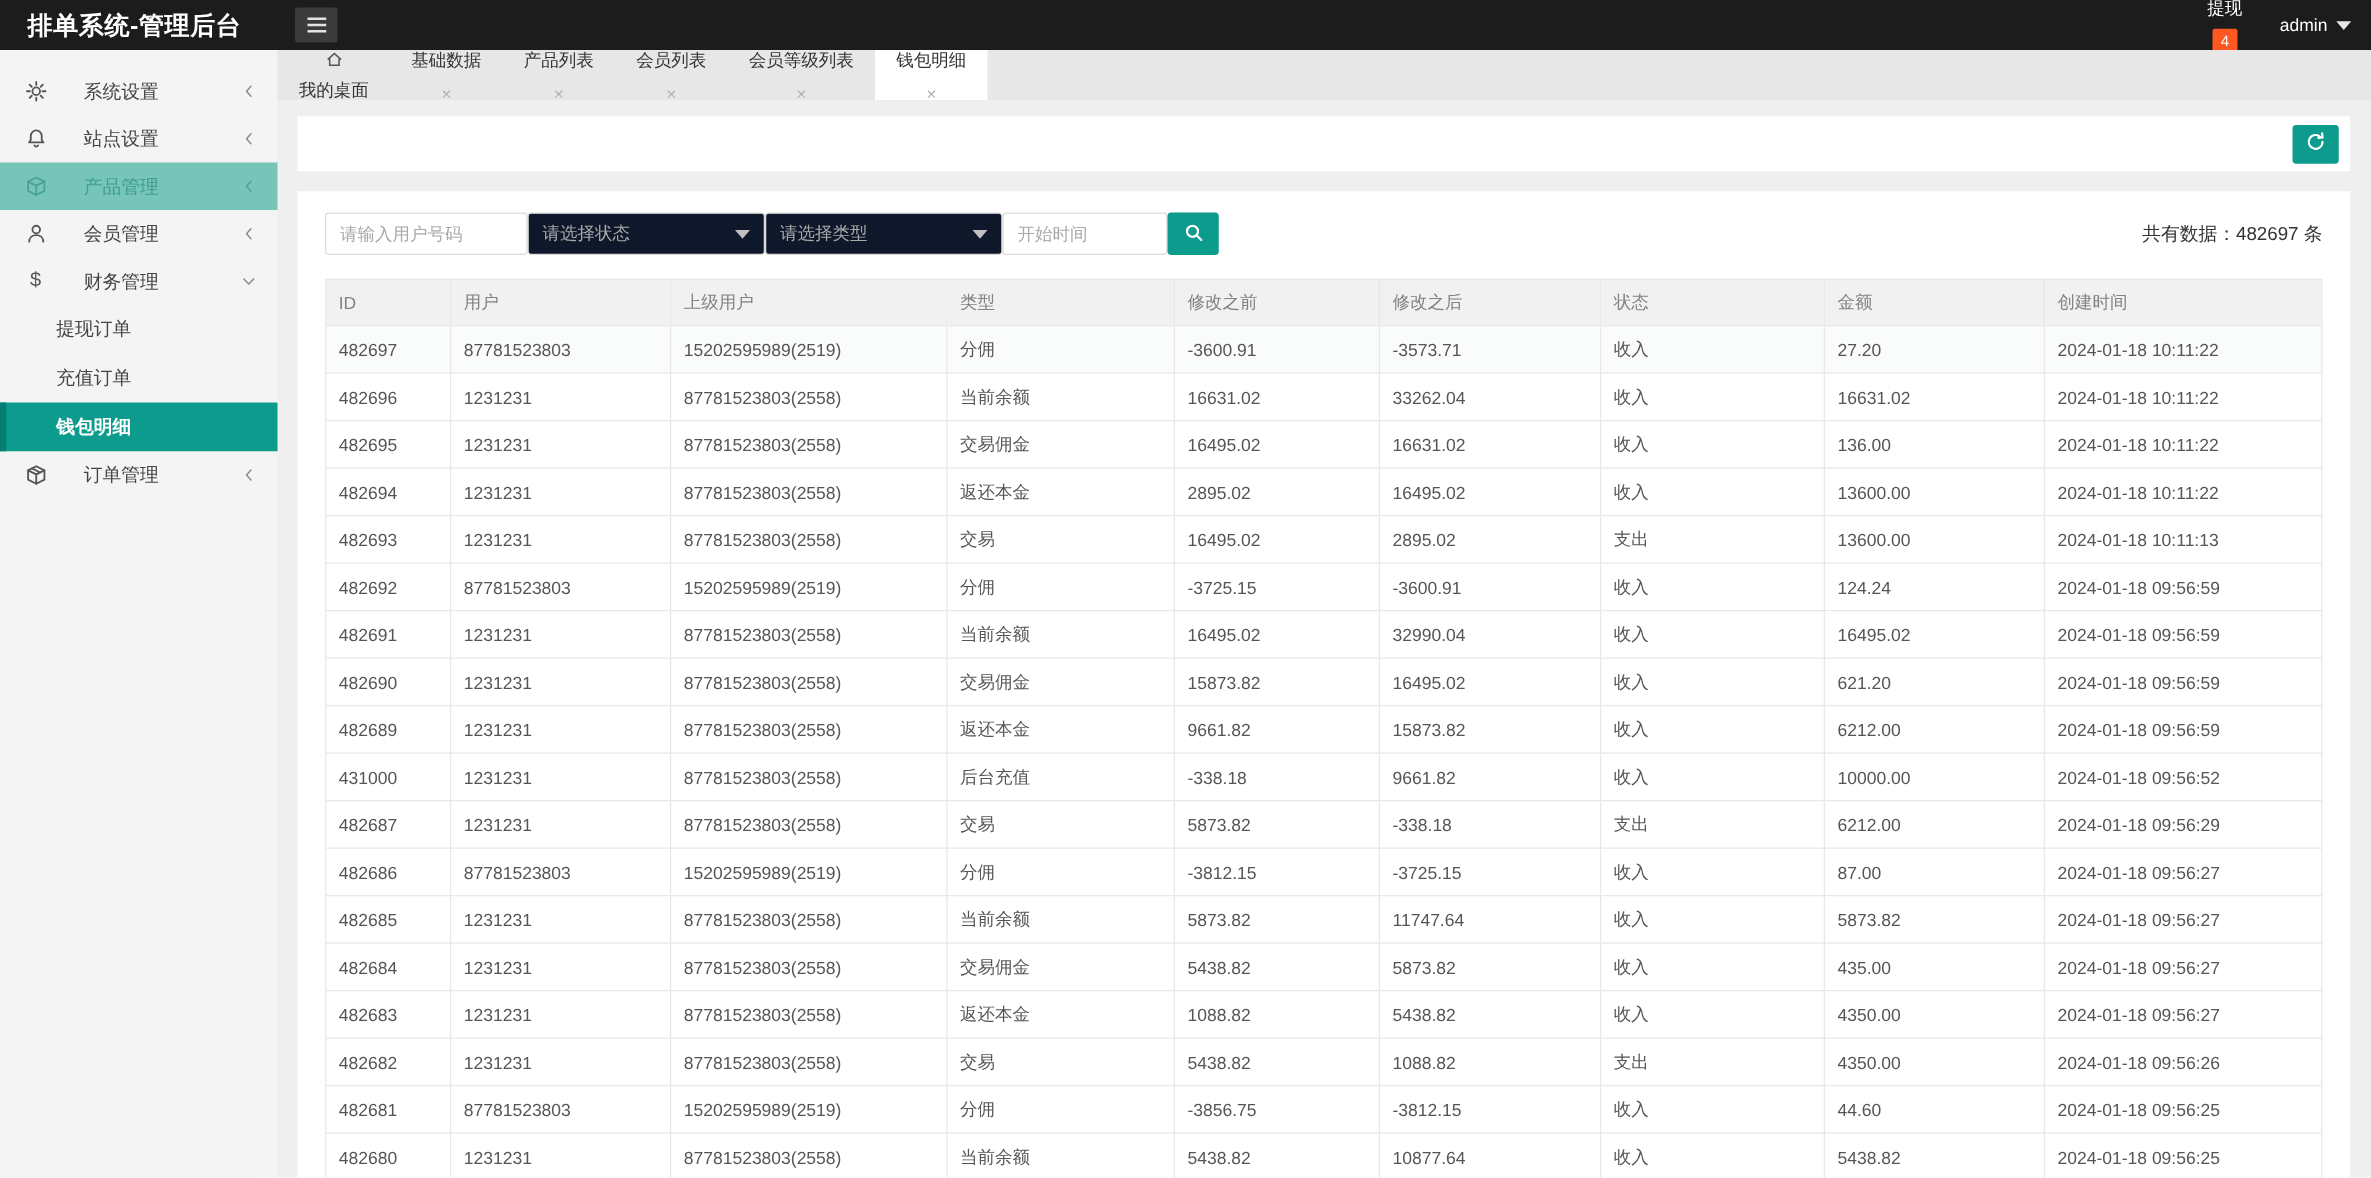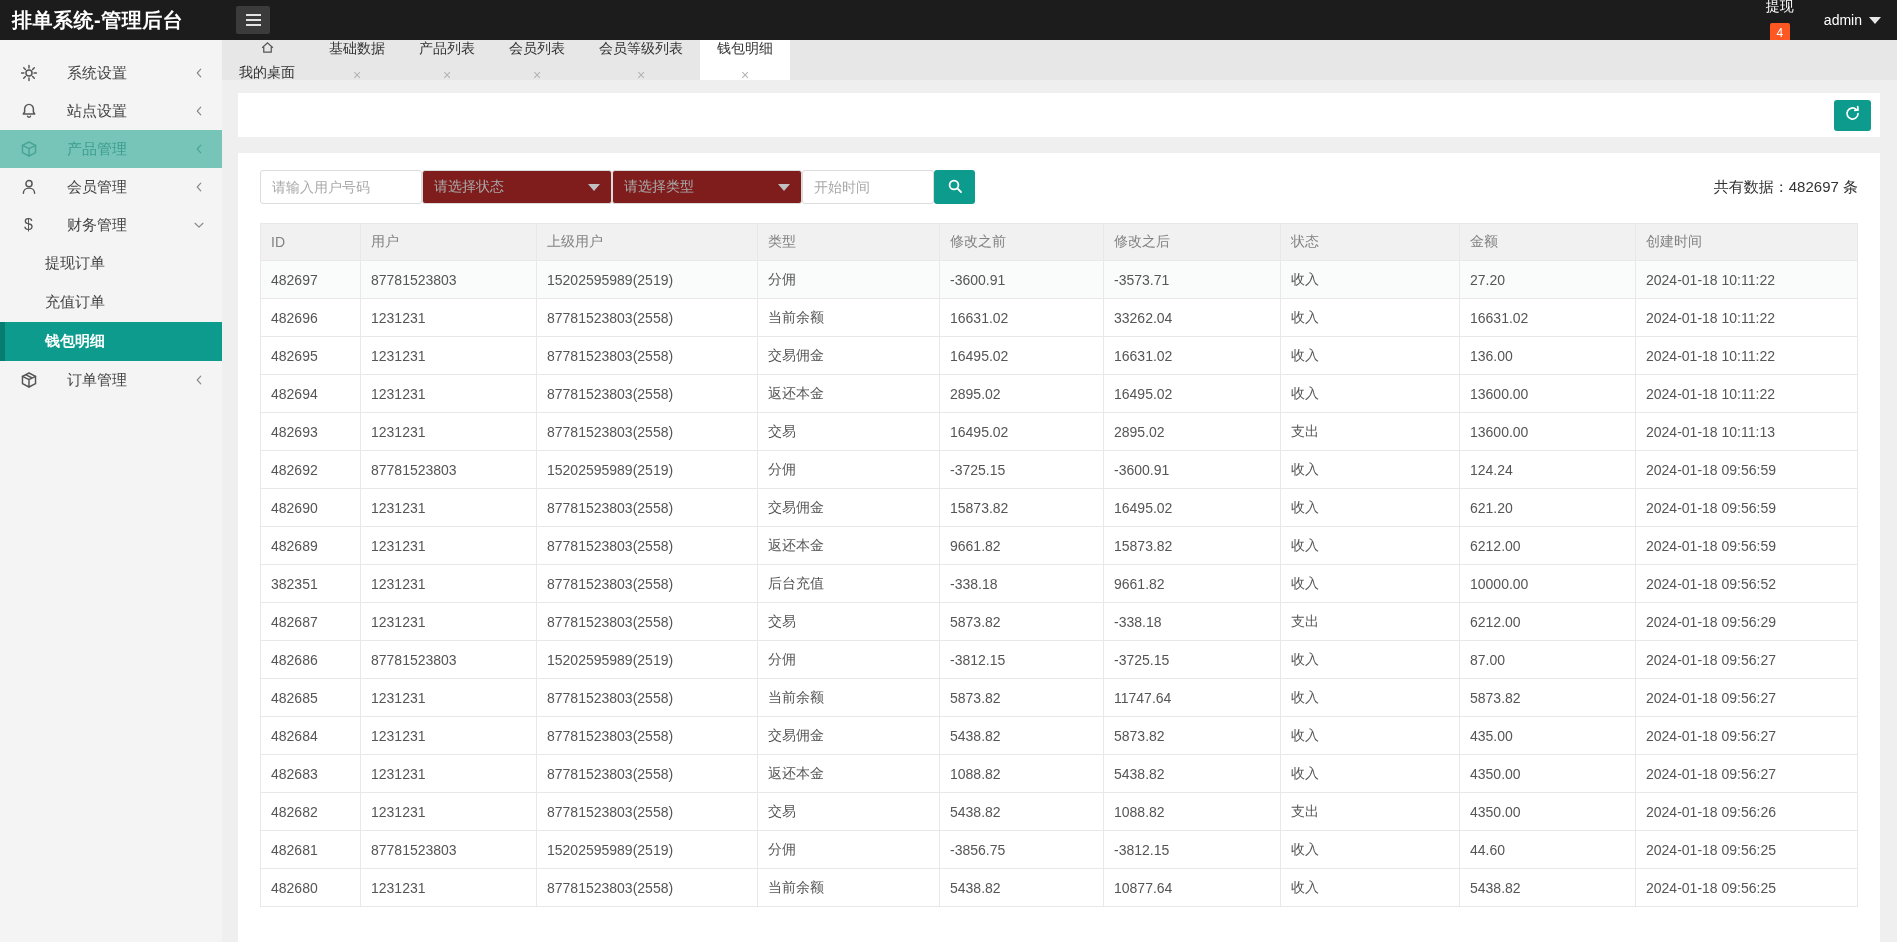--- a/index.html
+++ b/index.html
@@ -1,21 +1,21 @@
 <!DOCTYPE html>
 <html><head>
 <meta charset="utf-8">
 <style>
   * { margin:0; padding:0; box-sizing:border-box; }
   html,body { width:1897px; height:942px; overflow:hidden; }
   body { font-family:"Liberation Sans","DejaVu Sans",sans-serif; background:#efefef; }
 
   
   .navbar { height:40px; background:#1c1c1c; display:flex; align-items:center; color:#fff; }
-  .navbar-title { width:222px; padding-left:12px; font-size:20px; font-weight:bold; letter-spacing:.5px; flex-shrink:0; }
+  .navbar-title { width:222px; padding-left:22px; font-size:20px; font-weight:bold; letter-spacing:.5px; flex-shrink:0; }
   .hamburger { width:34px; height:28px; background:#3b3b3b; border-radius:2px; display:flex; flex-direction:column;
                justify-content:center; align-items:center; gap:3px; margin-left:14px; cursor:pointer; }
   .hamburger i { display:block; width:15px; height:2px; background:#e3e3e3; }
   .nav-right { margin-left:auto; display:flex; align-items:center; gap:30px; padding-right:16px; }
   .withdraw { display:flex; align-items:center; gap:7px; font-size:14px; cursor:pointer;flex-direction:column; }
   .badge { background:#ff5722; color:#fff; font-size:12px; line-height:1; padding:4px 7px; border-radius:2px; }
   .nav-user { display:flex; align-items:center; gap:7px; font-size:14px; cursor:pointer; }
   .caret-down { width:0; height:0; border-left:6px solid transparent; border-right:6px solid transparent; border-top:7px solid #e8e8e8; }
 
   
@@ -45,21 +45,21 @@
   .content { padding:13px 17px 0 16px; }
   .toolbar { background:#fff; height:44px; display:flex; align-items:center; justify-content:flex-end; padding-right:9px; margin-bottom:16px; }
   .btn-refresh { width:37px; height:31px; background:#0c9b8d; border:none; border-radius:3px; display:flex; align-items:center; justify-content:center; cursor:pointer; }
   .btn-refresh svg { stroke:#fff; fill:none; stroke-width:1.6; stroke-linecap:round; }
 
   .panel { background:#fff; padding:17px 22px 0 22px; height:789px; }
 
   .filters { display:flex; align-items:center; margin-bottom:19px; }
   .f-input { height:34px; border:1px solid #dcdcdc; border-radius:3px; padding:0 11px; font-size:14px; color:#333; width:162px; outline:none; }
   .f-input::placeholder { color:#a9a9a9; }
-  .f-select { height:34px; width:190px; border:1px solid #dcdcdc; border-radius:3px; background:#7f1d1d; display:flex; align-items:center;
+  .f-select { height:34px; width:190px; border:1px solid #dcdcdc; border-radius:3px; background:#0f172a; display:flex; align-items:center;
               justify-content:space-between; padding:4px 11px; font-size:14px; color:#a9a9a9; cursor:pointer; }
   .f-select .sel-caret { width:0; height:0; border-left:6px solid transparent; border-right:6px solid transparent; border-top:7px solid #c0c0c0; }
   .f-date { width:132px; }
   .btn-search { width:41px; height:34px; background:#0c9b8d; border:none; border-radius:3px; display:flex; align-items:center; justify-content:center; cursor:pointer; }
   .btn-search svg { stroke:#fff; fill:none; stroke-width:1.8; stroke-linecap:round; }
   .total { margin-left:auto; font-size:15px; color:#333; }
 
   
   table { width:100%; border-collapse:collapse; table-layout:fixed; font-size:14px; color:#555; }
   th, td { border:1px solid #e8e8e8; padding:0 10px; white-space:nowrap; overflow:hidden; text-align:left; }
@@ -338,20 +338,31 @@
             <td>87781523803</td>
             <td>15202595989(2519)</td>
             <td>分佣</td>
             <td>-3725.15</td>
             <td>-3600.91</td>
             <td>收入</td>
             <td>124.24</td>
             <td>2024-01-18 09:56:59</td>
           </tr>
               <tr>
+            <td>482691</td>
+            <td>1231231</td>
+            <td>87781523803(2558)</td>
+            <td>当前余额</td>
+            <td>16495.02</td>
+            <td>32990.04</td>
+            <td>收入</td>
+            <td>16495.02</td>
+            <td>2024-01-18 09:56:59</td>
+          </tr>
+              <tr>
             <td>482690</td>
             <td>1231231</td>
             <td>87781523803(2558)</td>
             <td>交易佣金</td>
             <td>15873.82</td>
             <td>16495.02</td>
             <td>收入</td>
             <td>621.20</td>
             <td>2024-01-18 09:56:59</td>
           </tr>
@@ -360,21 +371,21 @@
             <td>1231231</td>
             <td>87781523803(2558)</td>
             <td>返还本金</td>
             <td>9661.82</td>
             <td>15873.82</td>
             <td>收入</td>
             <td>6212.00</td>
             <td>2024-01-18 09:56:59</td>
           </tr>
               <tr>
-            <td>382351</td>
+            <td>431000</td>
             <td>1231231</td>
             <td>87781523803(2558)</td>
             <td>后台充值</td>
             <td>-338.18</td>
             <td>9661.82</td>
             <td>收入</td>
             <td>10000.00</td>
             <td>2024-01-18 09:56:52</td>
           </tr>
               <tr>

